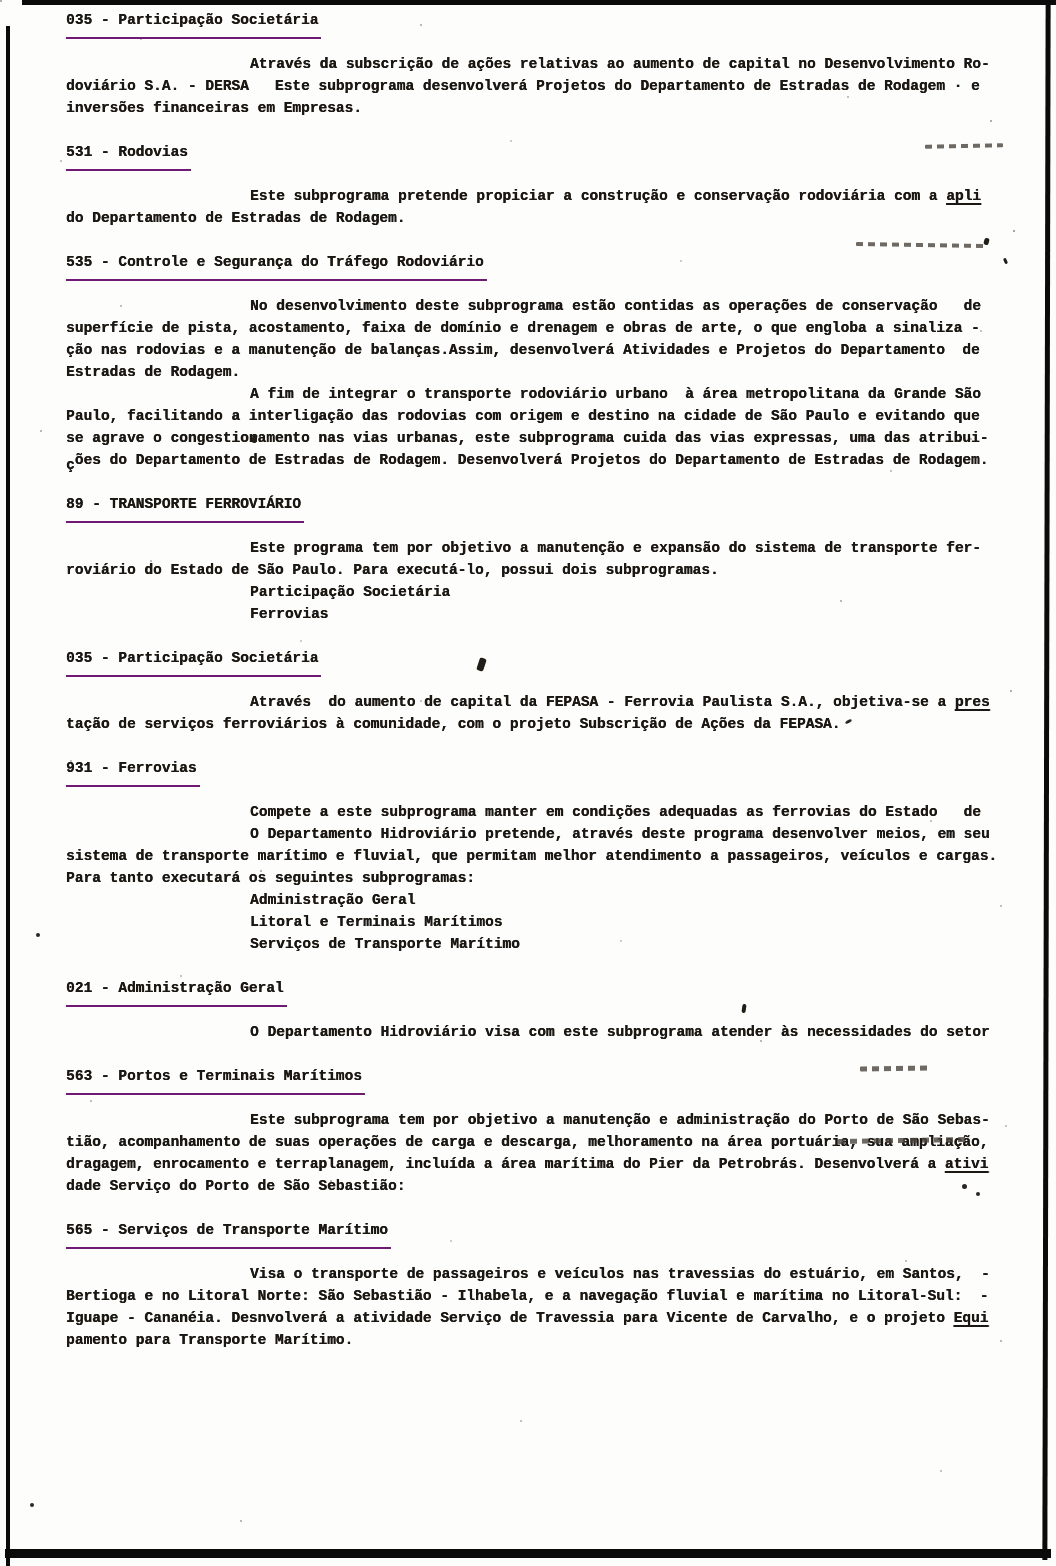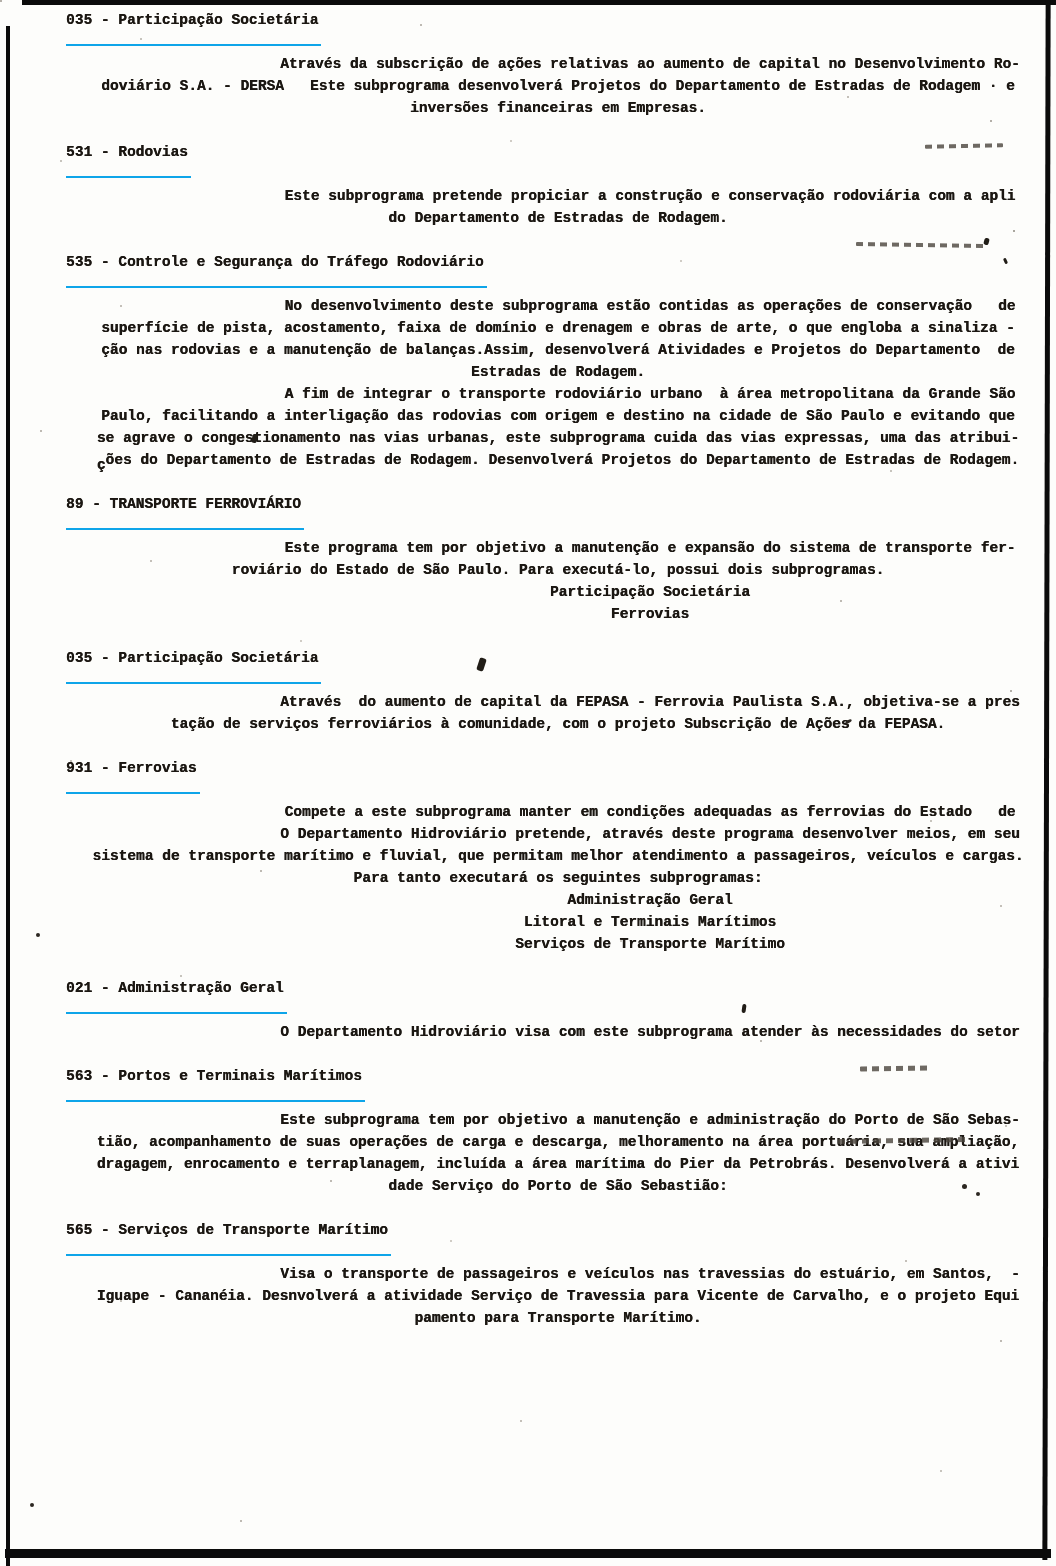--- a/index.html
+++ b/index.html
@@ -14,26 +14,26 @@
   .b-top{position:absolute;left:22px;right:0;top:0;height:5px;background:#0b0b0b;}
   .b-left{position:absolute;left:6px;top:26px;bottom:0;width:4px;background:#0b0b0b;}
   .b-right{position:absolute;top:0;bottom:6px;right:7px;width:5px;background:#0b0b0b;transform:rotate(0.12deg);}
   .b-bottom{position:absolute;left:5px;right:5px;bottom:8px;height:9px;background:#0b0b0b;}
   
   .content{
     position:absolute;left:66px;top:9px;width:984px;
     font-size:14.5px;line-height:22px;font-weight:700;
     text-shadow:0.35px 0 0 currentColor;
   }
-  .line{white-space:pre;text-align:center;}
+  .line{white-space:pre;}
   .ind{padding-left:184px;}
   .heading{margin:22px 0;white-space:pre;}
   .section:first-child .heading{margin-top:0;}
-  .heading .hu{border-bottom:2px solid #0ea5e9;padding-bottom:16px;padding-right:3px;}
-  .u{text-underline-offset:3px;text-decoration-thickness:2px;}
+  .heading .hu{border-bottom:2px solid #701a75;padding-bottom:9px;padding-right:3px;}
+  .u{text-decoration:underline;text-underline-offset:3px;text-decoration-thickness:2px;}
   .drop{position:relative;top:5px;}
   
   .artifact{position:absolute;}
   .dash{background:repeating-linear-gradient(90deg,#4a443c 0 7px,rgba(0,0,0,0) 7px 12px);opacity:.8;border-radius:1px;}
   .dot{background:#2c2721;border-radius:50%;}
   .mark{background:#211d17;border-radius:2px;}
   .speckles{position:absolute;top:0;left:0;width:2px;height:2px;background:#9a958d;border-radius:50%;
     box-shadow: 140px 38px 0 #b5b0a8, 420px 24px 0 #a8a39b, 847px 96px 0 #b0aba3, 990px 120px 0 #9a958d,
     60px 160px 0 #b5b0a8, 1013px 230px 0 #8d887f, 120px 305px 0 #b0aba3, 980px 330px 0 #b5b0a8,
     40px 430px 0 #a8a39b, 970px 438px 0 #b0aba3, 890px 470px 0 #b5b0a8, 150px 560px 0 #b0aba3,
@@ -109,20 +109,21 @@
       <div class="section">
         <div class="heading"><span class="hu">563 - Portos e Terminais Marítimos</span></div>
         <div class="line ind"><span>Este subprograma tem por objetivo a manutenção e administração do Porto de São Sebas-</span></div>
         <div class="line"><span>tião, acompanhamento de suas operações de carga e descarga, melhoramento na área portuária, sua ampliação,</span></div>
         <div class="line"><span>dragagem, enrocamento e terraplanagem, incluída a área marítima do Pier da Petrobrás. Desenvolverá a </span><span class="u">ativi</span></div>
         <div class="line"><span>dade Serviço do Porto de São Sebastião:</span></div>
       </div>
       <div class="section">
         <div class="heading"><span class="hu">565 - Serviços de Transporte Marítimo</span></div>
         <div class="line ind"><span>Visa o transporte de passageiros e veículos nas travessias do estuário, em Santos,  -</span></div>
+        <div class="line"><span>Bertioga e no Litoral Norte: São Sebastião - Ilhabela, e a navegação fluvial e marítima no Litoral-Sul:  -</span></div>
         <div class="line"><span>Iguape - Cananéia. Desnvolverá a atividade Serviço de Travessia para Vicente de Carvalho, e o projeto </span><span class="u">Equi</span></div>
         <div class="line"><span>pamento para Transporte Marítimo.</span></div>
       </div>
     </div>
 <div class="artifact dash" style="left: 925px; top: 144px; width: 78px; height: 4px; transform: rotate(-1deg);"></div>
     <div class="artifact dash" style="left: 856px; top: 243px; width: 128px; height: 4px; transform: rotate(1deg);"></div>
     <div class="artifact mark" style="left: 984px; top: 238px; width: 5px; height: 7px; transform: rotate(15deg);"></div>
     <div class="artifact mark" style="left: 1004px; top: 258px; width: 3px; height: 6px; transform: rotate(-25deg);"></div>
     <div class="artifact mark" style="left: 252px; top: 434px; width: 5px; height: 9px; transform: rotate(10deg);"></div>
     <div class="artifact mark" style="left: 478px; top: 658px; width: 7px; height: 13px; transform: rotate(18deg);"></div>

